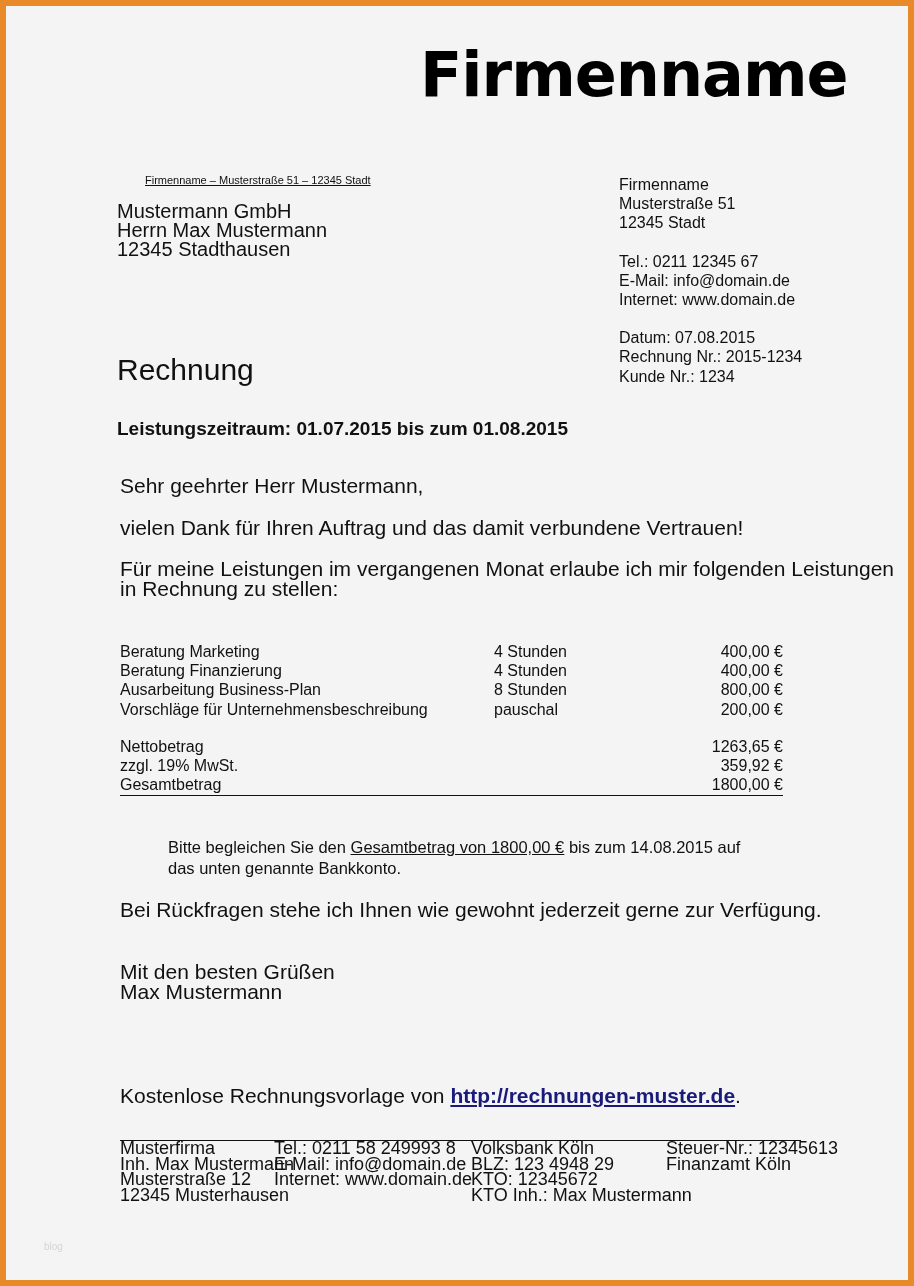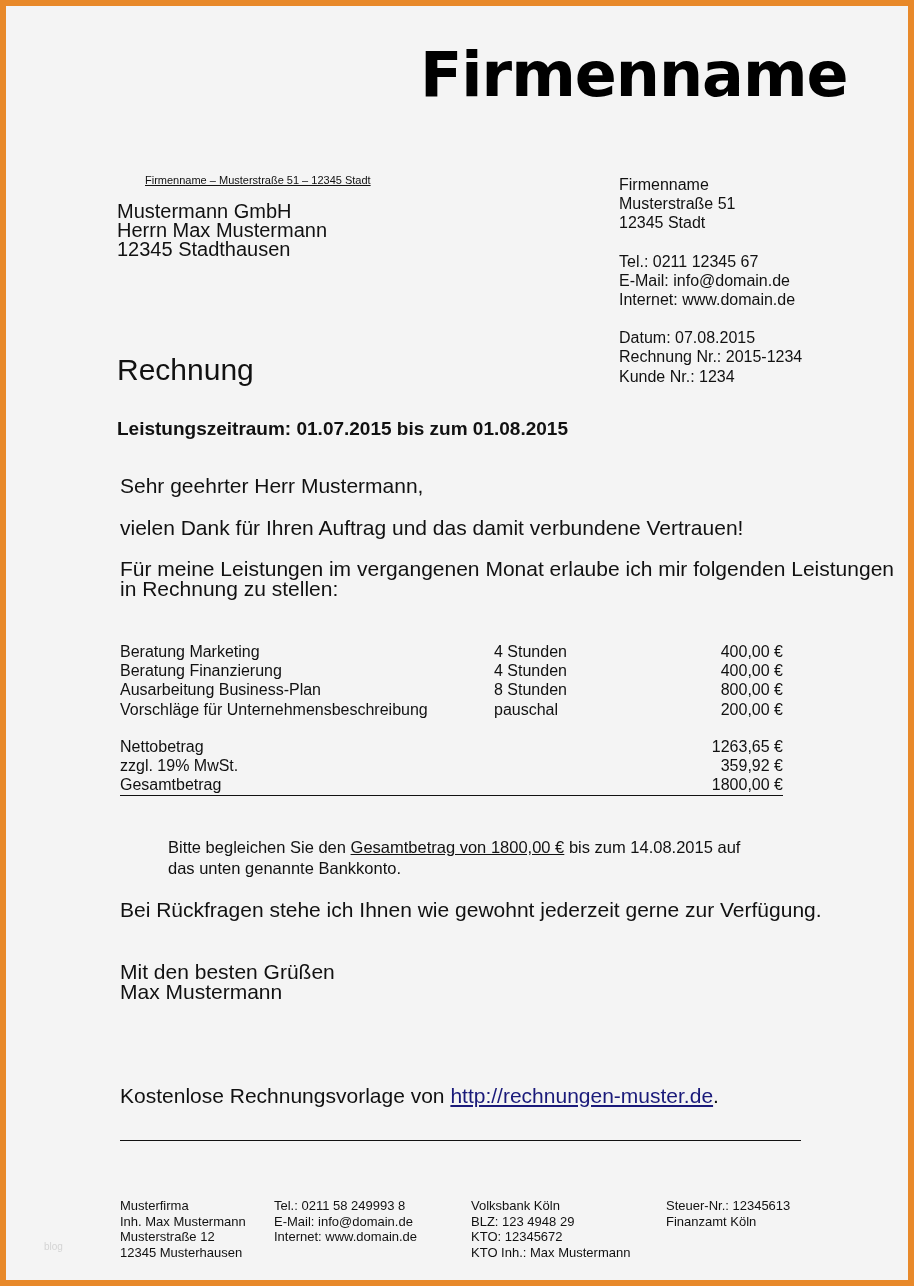--- a/index.html
+++ b/index.html
@@ -21,23 +21,23 @@
   .body-text { left:114px; font-size:21px; line-height:20px; }
   .items { left:114px; top:636px; width:663px; font-size:16px; line-height:19.2px; }
   .row { display:flex; }
   .c1 { width:374px; }
   .c2 { flex:1; }
   .c3 { width:120px; text-align:right; }
   .totals { left:114px; top:731px; width:663px; font-size:16px; line-height:19.2px; }
   .total-line { border-bottom:1.5px solid #111;justify-content:space-between; }
   .pay { left:114px; top:831px; font-size:16.5px; font-weight:normal; line-height:21px; width:690px;margin-left:48px; }
   .pay u { text-decoration:underline; }
-  .link { color:#1a1a7a; text-decoration:underline; }
+  .link { color:#1a1a7a; text-decoration:underline;font-weight:bold; }
   .hr { left:114px; top:1134px; width:681px; height:0; border-top:1.5px solid #111; }
-  .foot { top:1192px; font-size:13px; line-height:15.6px; }
+  .foot { top:1135px; font-size:18px; line-height:15.6px; }
   .watermark { left:38px; top:1235px; font-size:10px; color:#d4d4d4; }
 </style>
 </head>
 <body>
 
 <div class="frame">
 
   <div class="abs logo-title">Firmenname</div>
 
   <div class="abs sender-line">Firmenname – Musterstraße 51 – 12345 Stadt</div>

